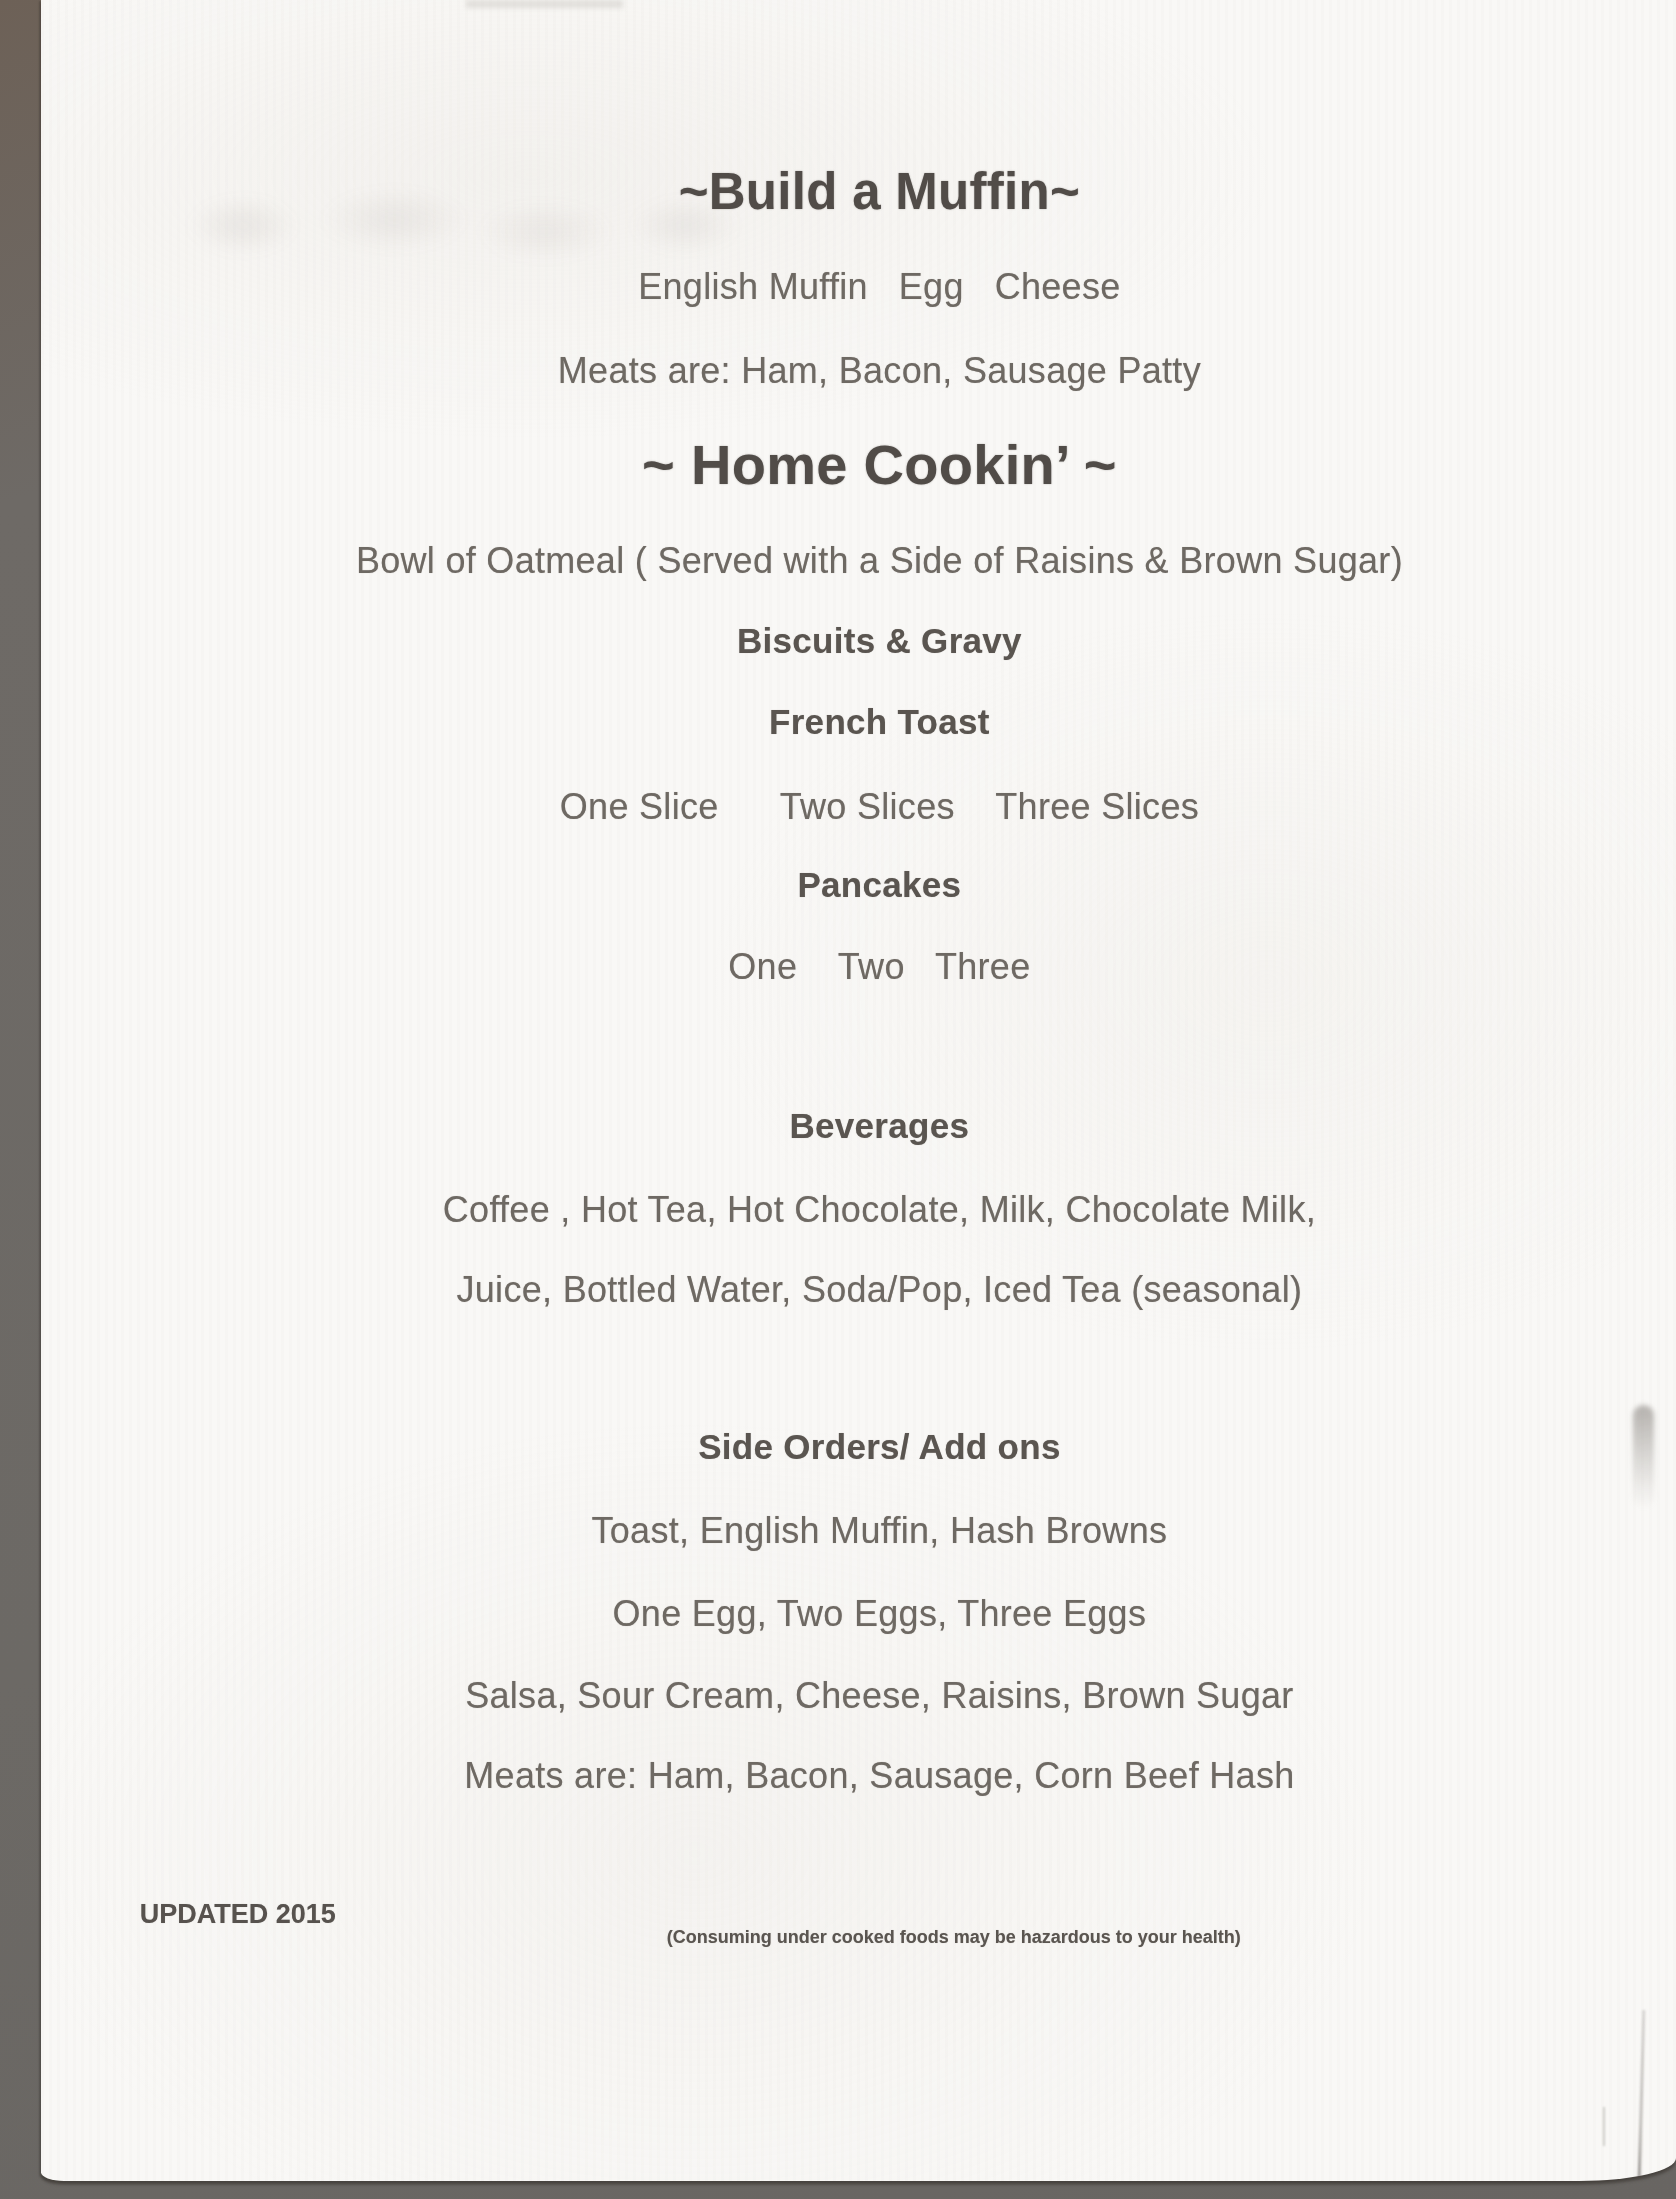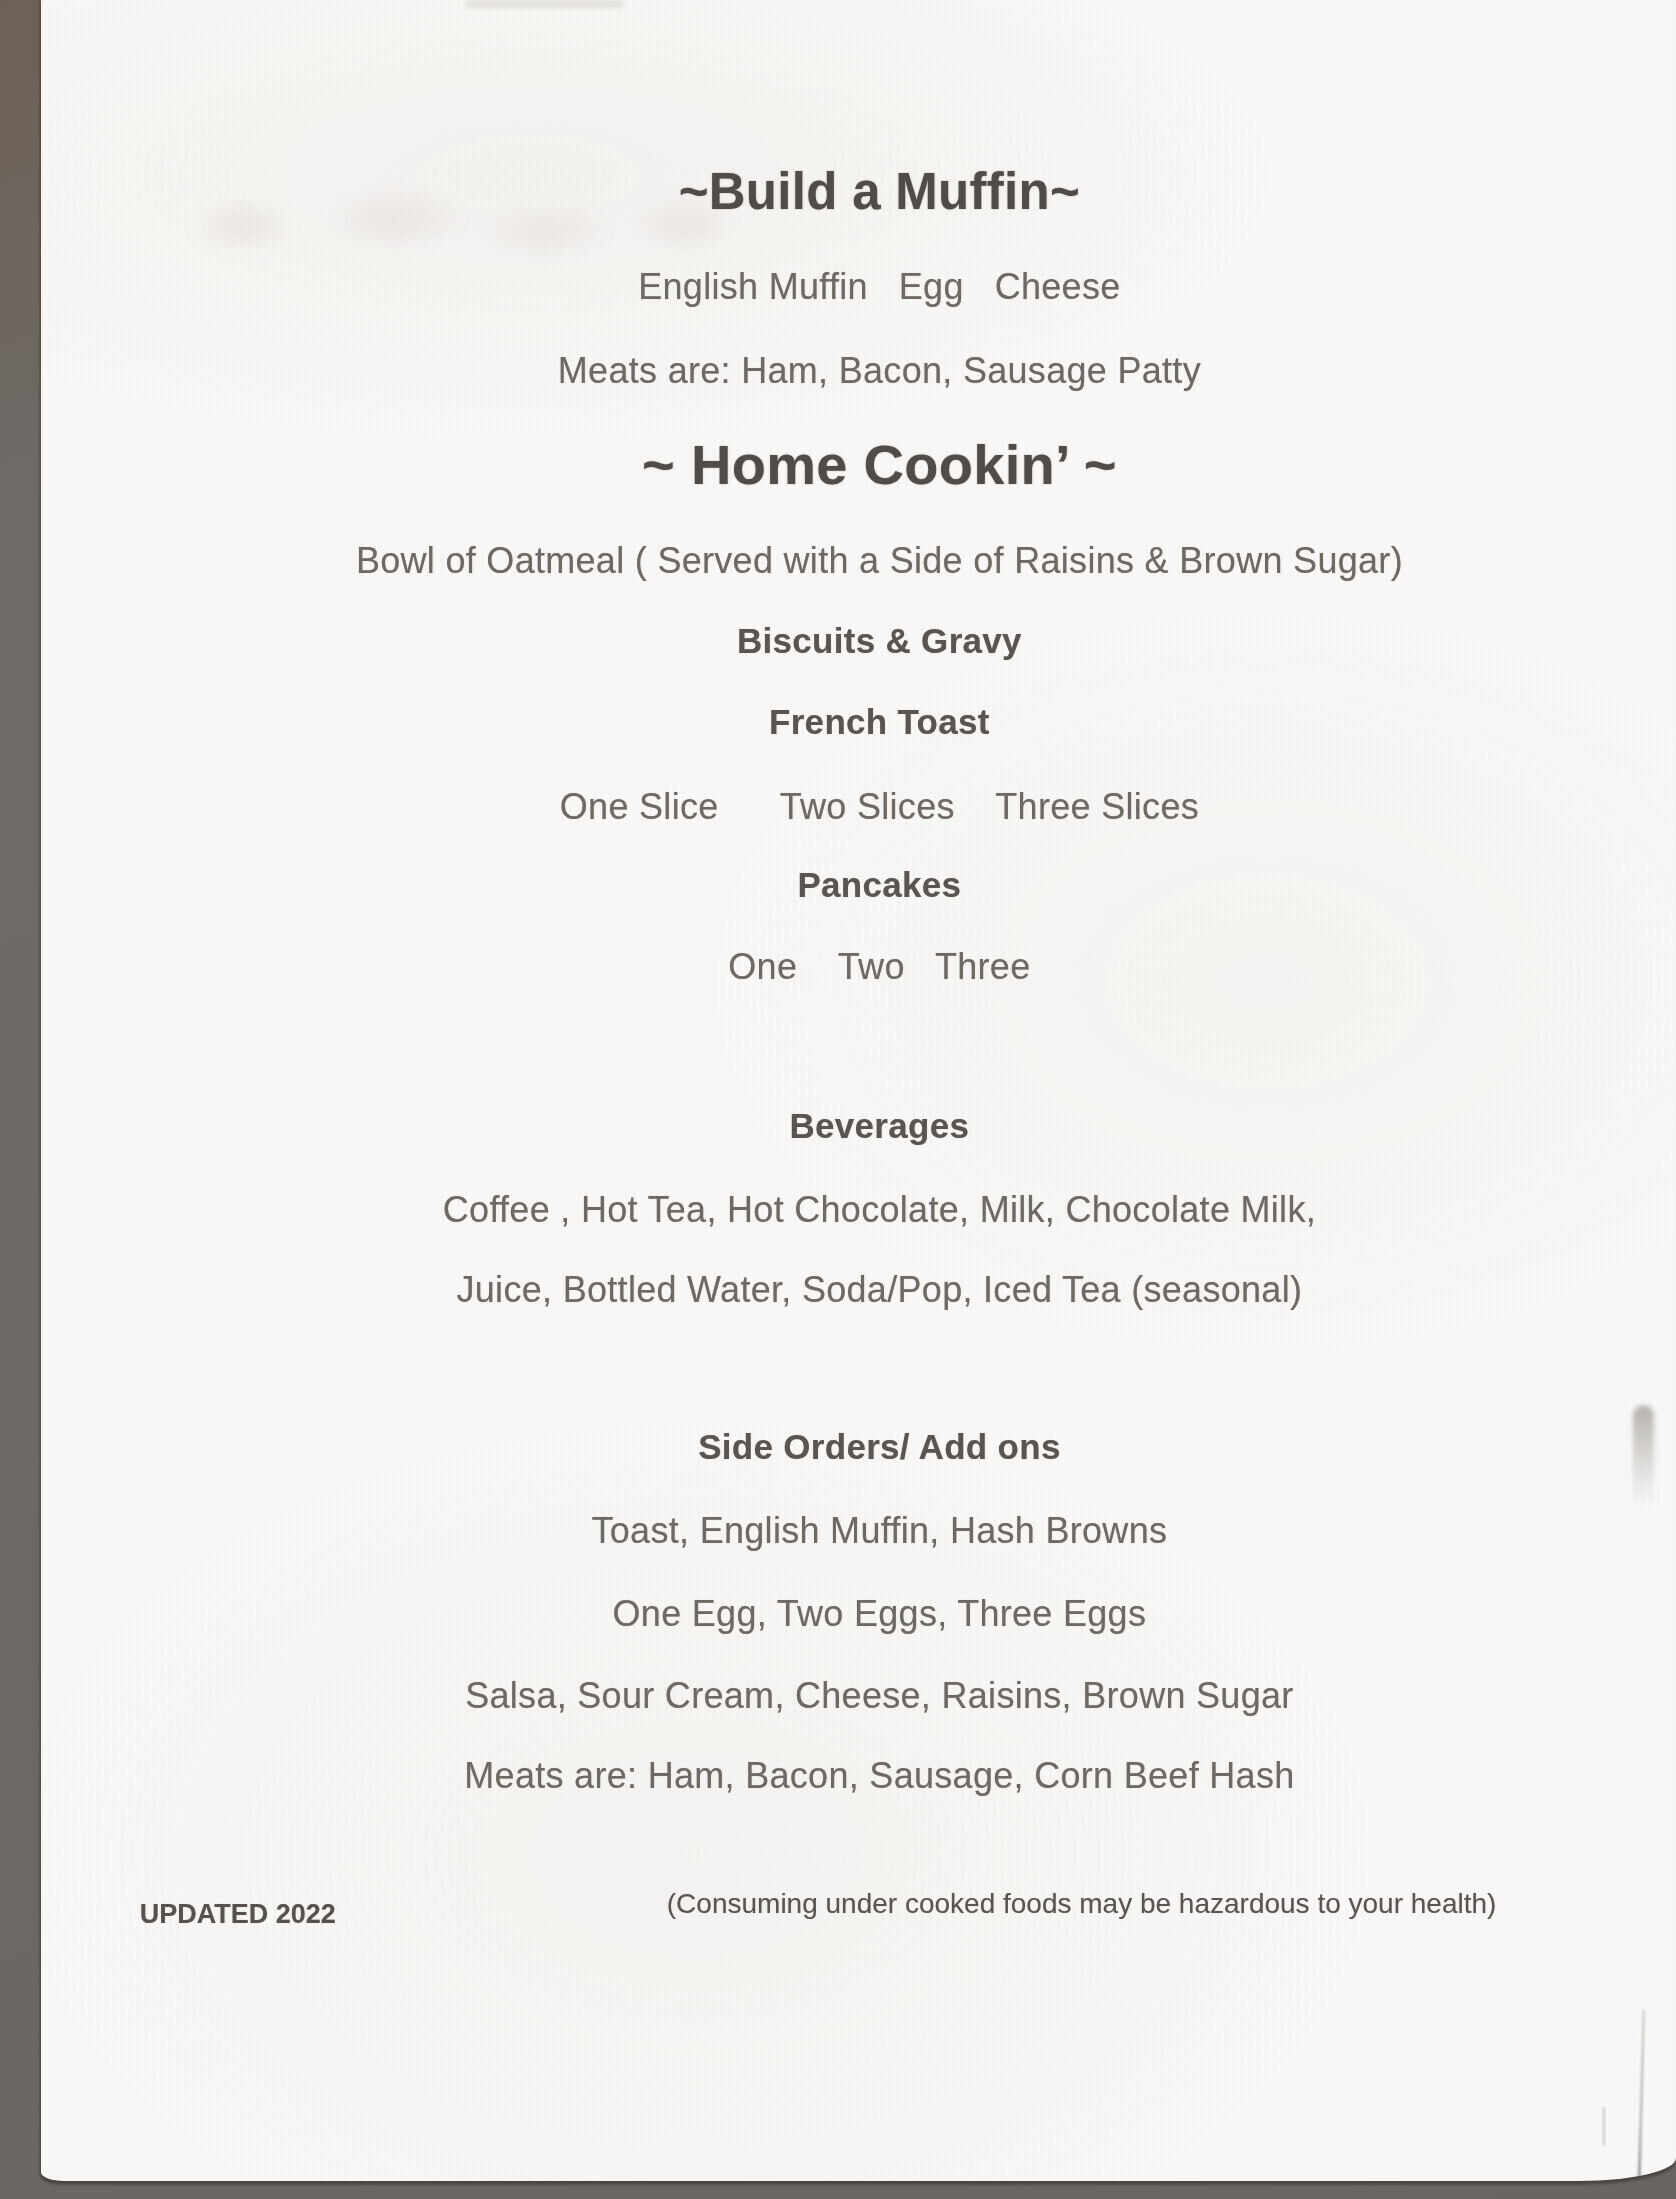--- a/index.html
+++ b/index.html
@@ -131,23 +131,23 @@
     left: 99px;
     top: 1899px;
     font-size: 27px;
     font-weight: 600;
     color: #57524e;
     text-shadow: 0 0 0.9px rgba(90, 85, 80, 0.35);
   }
   .footer-disclaimer {
     position: absolute;
     left: 626px;
-    top: 1888px;
-    font-size: 28px;
-    font-weight: 400;
+    top: 1927px;
+    font-size: 18px;
+    font-weight: 700;
     color: #5a5550;
     text-shadow: 0 0 0.9px rgba(90, 85, 80, 0.35);
     white-space: pre;
   }
 </style>
 </head>
 <body>
 
 <div class="paper">
   <div class="top-smear"></div>
@@ -188,17 +188,17 @@
 
     <div class="line body-line" style="top:1509px">Toast, English Muffin, Hash Browns</div>
 
     <div class="line body-line" style="top:1592px">One Egg, Two Eggs, Three Eggs</div>
 
     <div class="line body-line" style="top:1674px">Salsa, Sour Cream, Cheese, Raisins, Brown Sugar</div>
 
     <div class="line body-line" style="top:1754px">Meats are: Ham, Bacon, Sausage, Corn Beef Hash</div>
   </div>
 
-  <div class="footer-updated">UPDATED 2022</div>
+  <div class="footer-updated">UPDATED 2015</div>
 
   <div class="footer-disclaimer">(Consuming under cooked foods may be hazardous to your health)</div>
 </div>
 
 
 </body></html>

